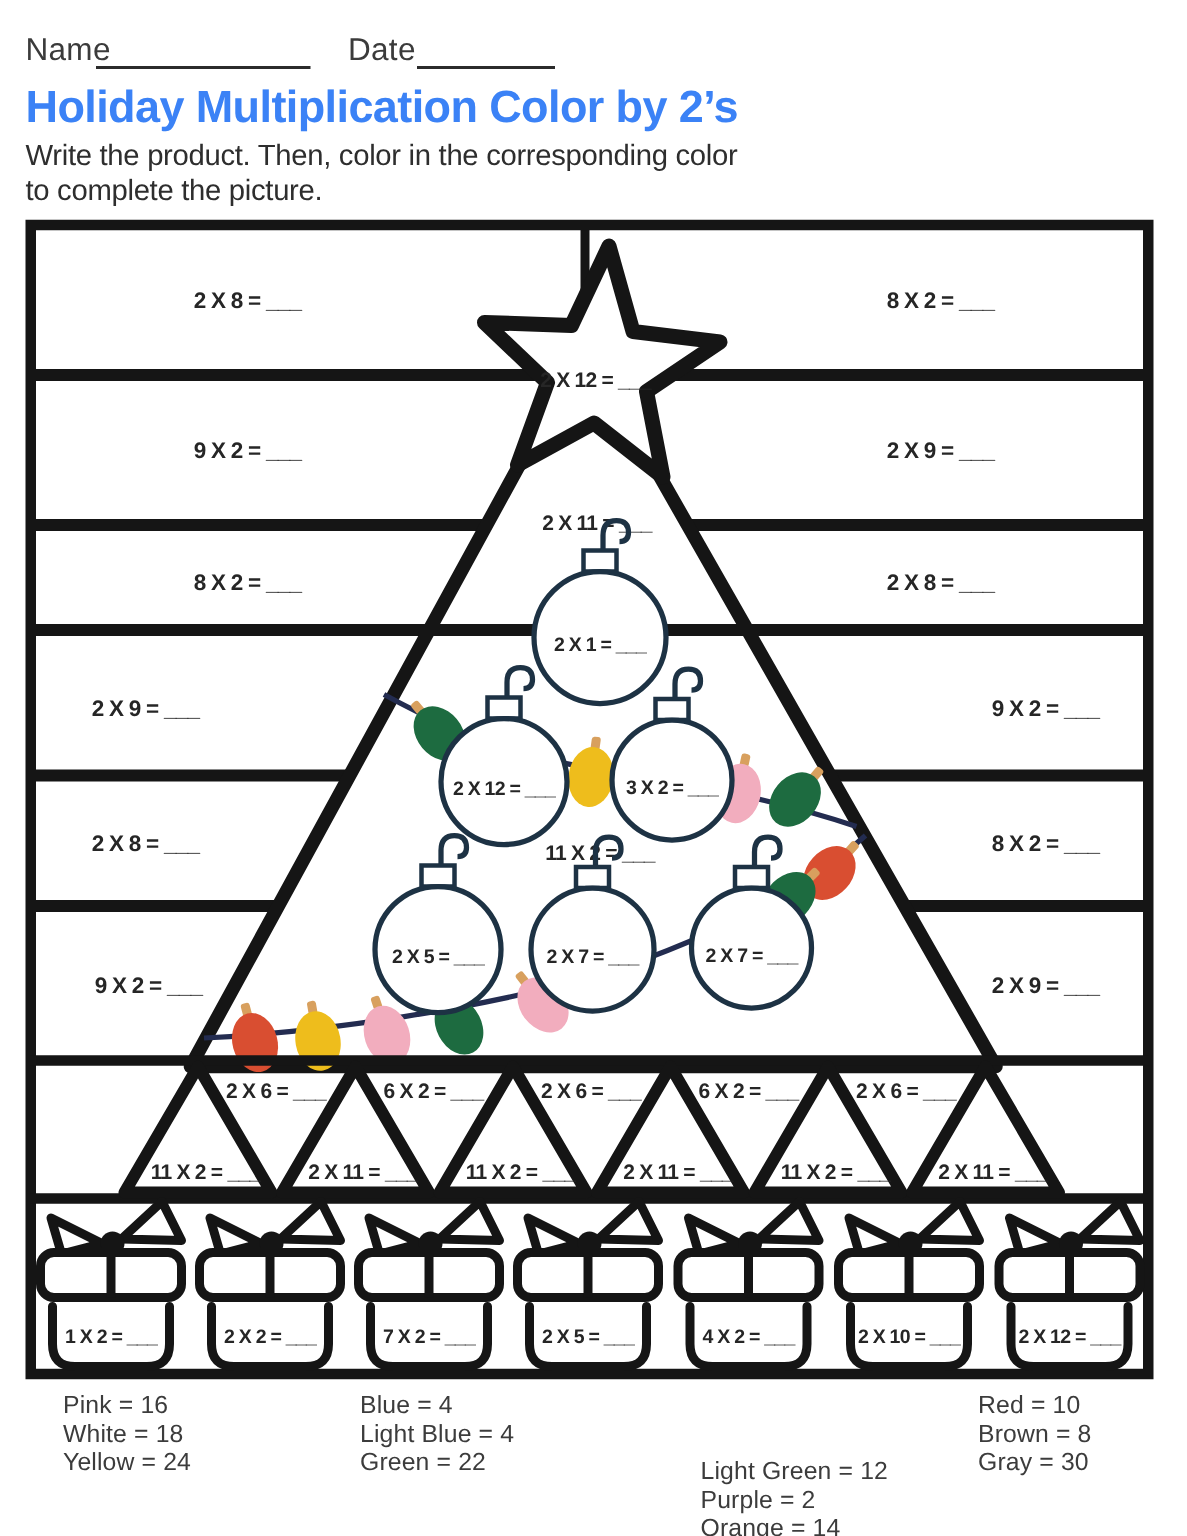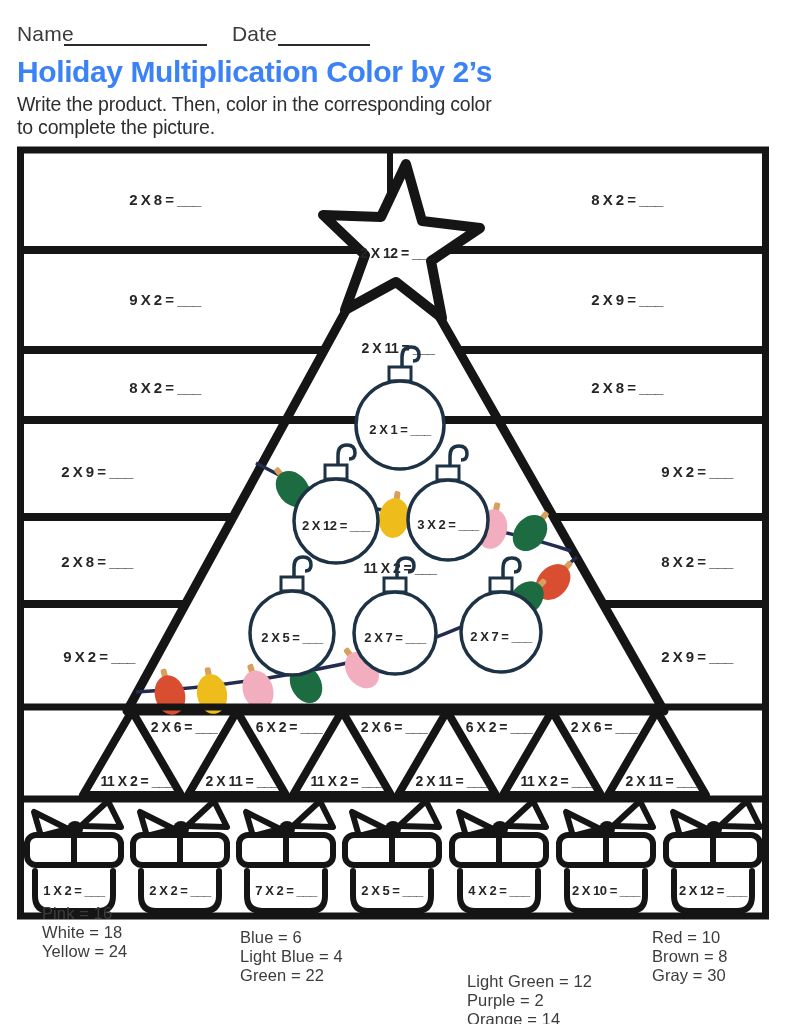--- a/index.html
+++ b/index.html
@@ -240,27 +240,27 @@
       <path d="M 707,829 L 673,812 L 680,836 Z" class="ink-fill" stroke-width="6" stroke-linejoin="round"></path>
       <path d="M 720,826 L 747,801 L 760,827 Z" class="ink-fill" stroke-width="6" stroke-linejoin="round"></path>
       <circle cx="714" cy="829" r="8" fill="#151515"></circle>
       <rect x="666" y="835" width="94" height="30" rx="9" class="ink-fill" stroke-width="6"></rect>
       <line x1="713" y1="836" x2="713" y2="865" class="ink" stroke-width="6"></line>
       <path d="M 674,871 L 674,896 Q 674,911 689,911 L 737,911 Q 752,911 752,896 L 752,871" class="ink-fill" stroke-width="6" stroke-linecap="round"></path>
       <text x="713" y="895" class="prob-sm">2 X 12 = ___</text>
     </g>
   </svg>
 
-  <div class="abs key-col" style="left:42px;top:904px;">
+  <div class="abs key-col" style="left:42px;top:928px;">
     <div>Pink = 16</div>
     <div>White = 18</div>
     <div>Yellow = 24</div>
   </div>
   <div class="abs key-col" style="left:240px;top:928px;">
-    <div>Blue = 6</div>
+    <div>Blue = 4</div>
     <div>Light Blue = 4</div>
     <div>Green =  22</div>
   </div>
   <div class="abs key-col" style="left:467px;top:928px;margin-top:44px;">
     <div>Light Green =  12</div>
     <div>Purple =  2</div>
     <div>Orange =  14</div>
   </div>
   <div class="abs key-col" style="left:652px;top:928px;">
     <div>Red = 10</div>

